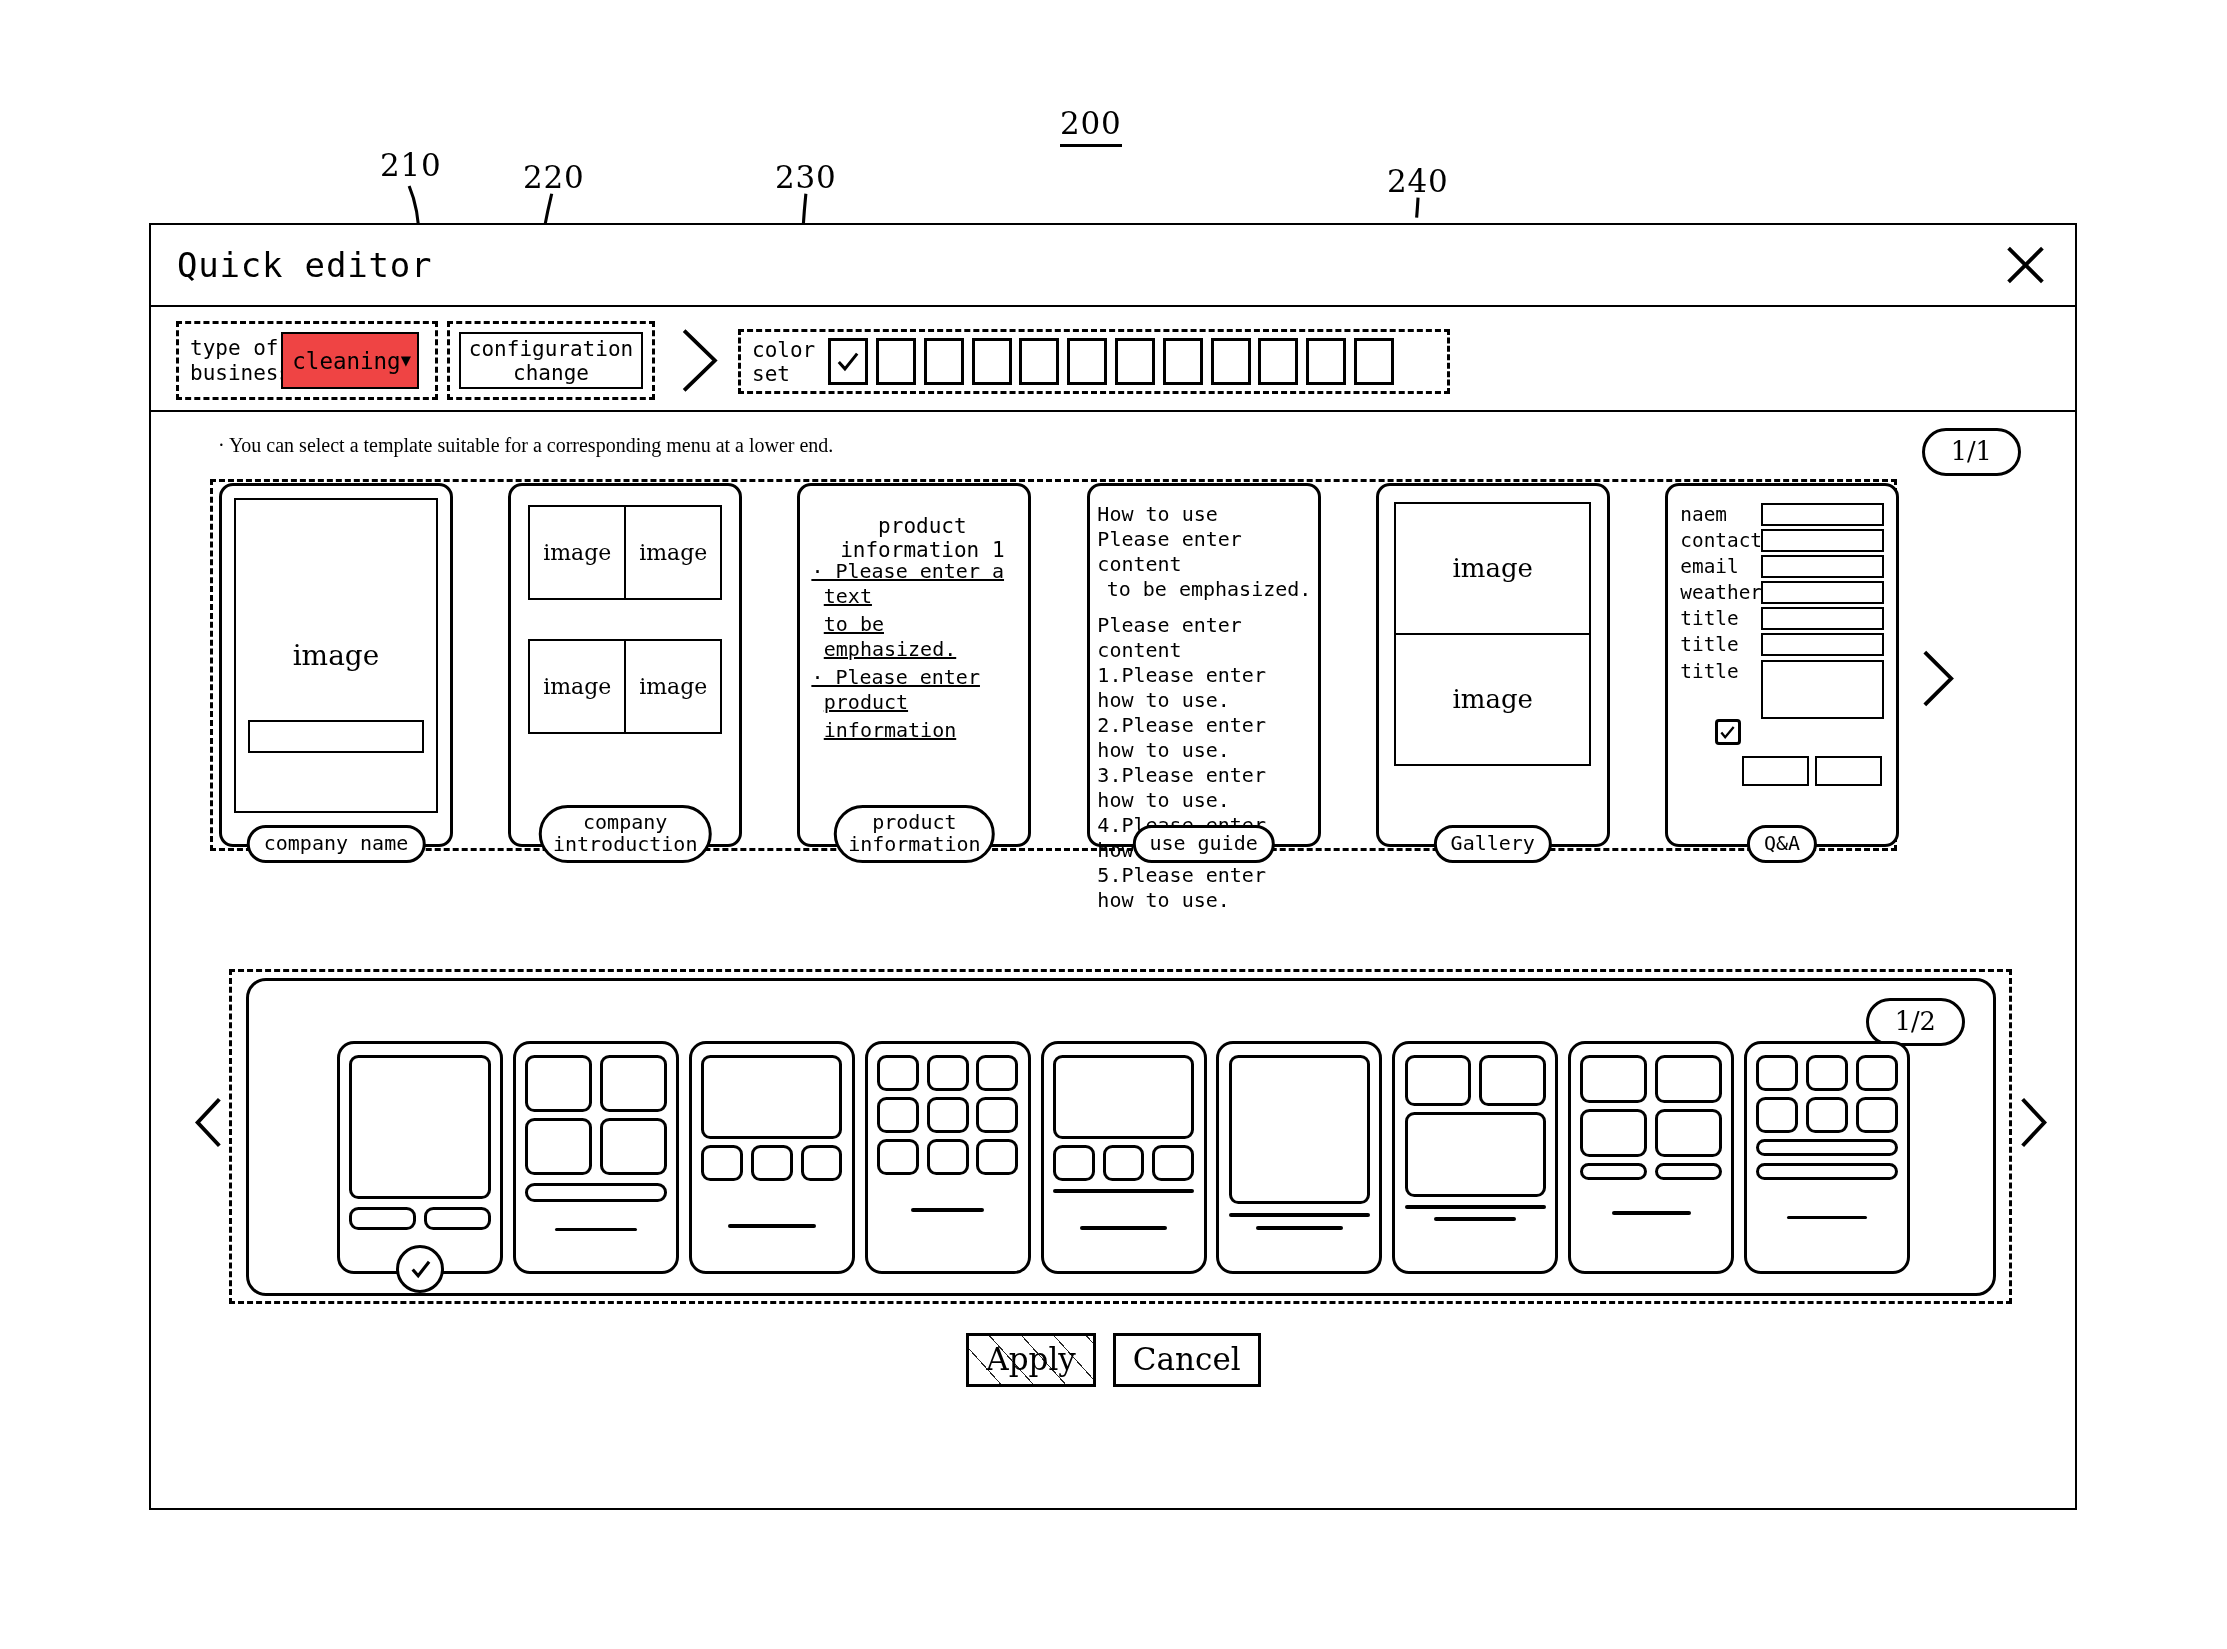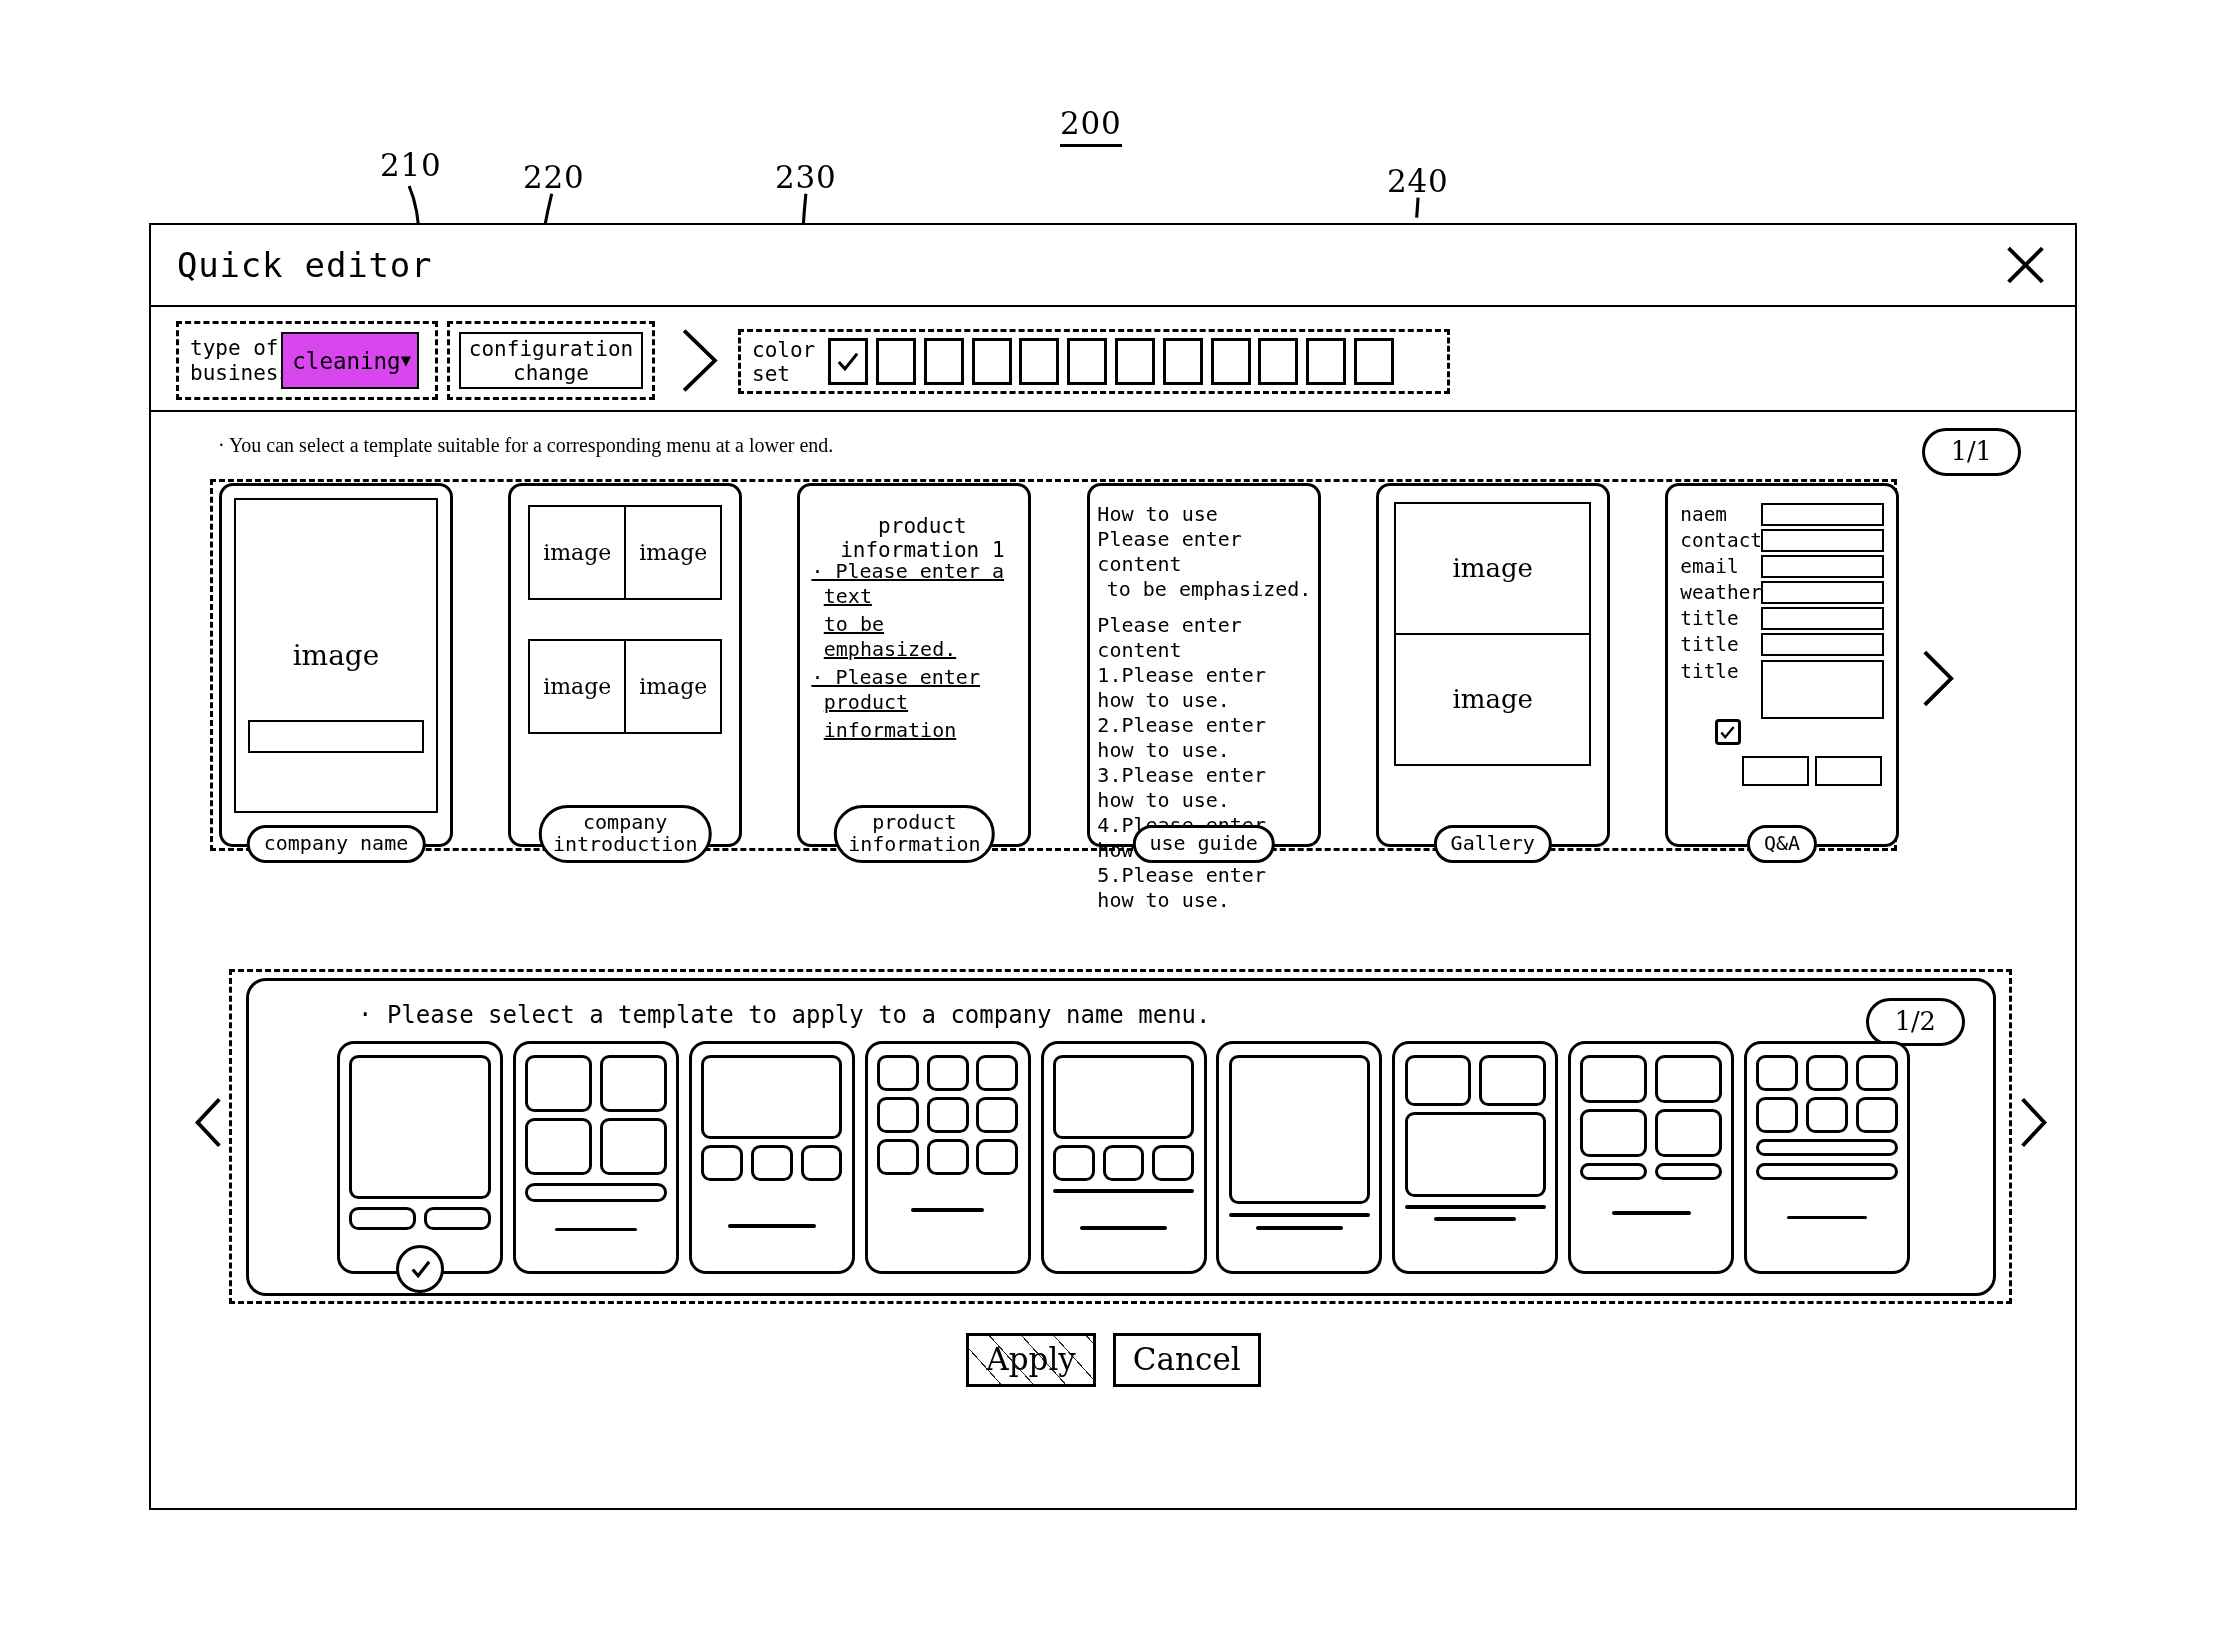--- a/index.html
+++ b/index.html
@@ -48,21 +48,21 @@
     display:flex;align-items:center;padding-left:11px;box-sizing:border-box;
   }
   #biz-label{
     font-family:"DejaVu Sans Mono",monospace;font-size:21px;line-height:25px;
     width:91px;
   }
   #biz-select{
     width:138px;height:57px;border:2.3px solid #000;box-sizing:border-box;
     display:flex;align-items:center;justify-content:space-between;
     padding:0 7.8px 0 9.3px;font-family:"DejaVu Sans Mono",monospace;font-size:22.5px;
-    background:#d946ef;
+    background:#ef4444;
   }
   #biz-caret{font-size:17px;line-height:1;}
 
   #config-group{
     position:absolute;left:296px;top:14px;width:208px;height:79px;
     display:flex;align-items:center;justify-content:center;
   }
   #config-btn{
     width:184px;height:57px;border:2.3px solid #000;box-sizing:border-box;
     display:flex;flex-direction:column;align-items:center;justify-content:center;
@@ -422,21 +422,20 @@
         </div>
       </div>
 
     </div>
   </div>
 </div>
 
 <div id="carousel-dash" class="dashbox"></div>
 
 <div id="carousel-inner">
-  <div id="carousel-hint">· Please select a template to apply to a company name menu.</div>
   <div id="page-bottom" class="pagepill" style="position:absolute;right:28px;top:17px;">1/2</div>
 
   <div id="carrow-left" class="carrow">
     <svg width="31" height="53" viewBox="0 0 40 68">
       <polyline points="34,4 6,34 34,64" stroke="#000" stroke-width="5" fill="none"></polyline>
     </svg>
   </div>
   <div id="carrow-right" class="carrow">
     <svg width="31" height="53" viewBox="0 0 40 68">
       <polyline points="6,4 34,34 6,64" stroke="#000" stroke-width="5" fill="none"></polyline>

